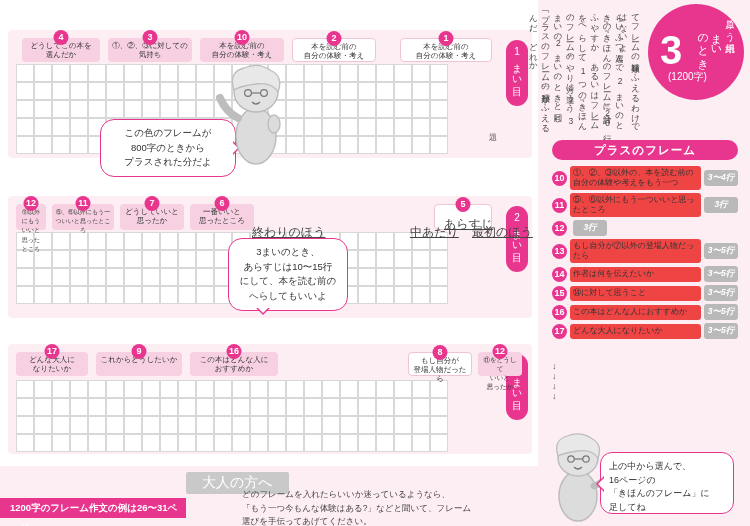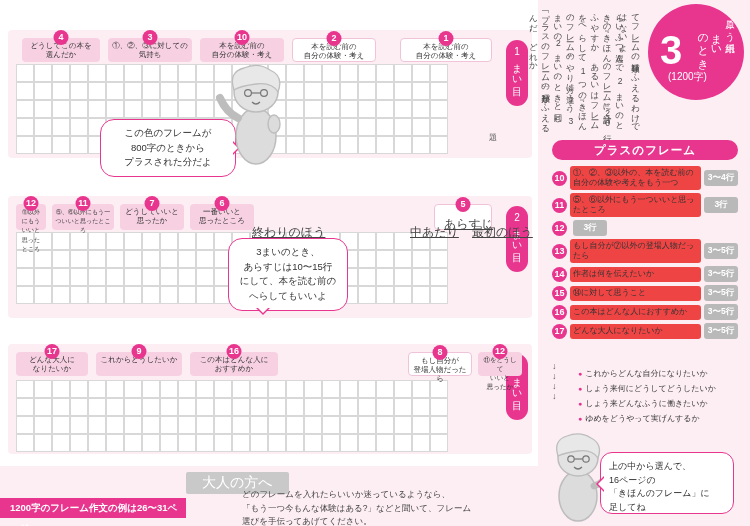--- a/index.html
+++ b/index.html
@@ -70,20 +70,21 @@
     text-align:center; line-height:15px; margin-right:3px;
   }
   .pl-text {
     flex:1; background:#ef4444; border-radius:3px; font-size:8px;
     line-height:1.25; padding:2px 3px; min-height:15px; color:#333;
   }
   .pl-gyo {
     flex:0 0 34px; margin-left:3px; background:#b9b9b9; color:#fff;
     font-size:8.5px; font-weight:bold; text-align:center; border-radius:3px;
     padding:2px 0;
+    font-style:italic;
   }
 
   .tail-list { position:absolute; left:40px; top:368px; width:164px; }
   .tail-row {
     display:flex; align-items:center; font-size:8px; margin-bottom:4px;
     color:#3a3a3a;
   }
   .tail-dot { color:#e8368f; margin-right:3px; font-size:7px; }
 
   .arrows { position:absolute; left:14px; top:362px; font-size:9px; color:#555; line-height:1.1;}
@@ -691,38 +692,20 @@
         </div>
         <div class="plus-row">
           <div class="pl-num">17</div>
           <div class="pl-text">どんな大人になりたいか</div>
           <div class="pl-gyo">3〜5行</div>
         </div>
       </div>
 
     <div class="arrows">↓<br>↓<br>↓<br>↓</div>
 
-    <div class="tail-list" id="tail-list">
-        <div class="tail-row">
-          <span class="tail-dot">●</span>
-          <span>これからどんな自分になりたいか</span>
-        </div>
-        <div class="tail-row">
-          <span class="tail-dot">●</span>
-          <span>しょう来何にどうしてどうしたいか</span>
-        </div>
-        <div class="tail-row">
-          <span class="tail-dot">●</span>
-          <span>しょう来どんなふうに働きたいか</span>
-        </div>
-        <div class="tail-row">
-          <span class="tail-dot">●</span>
-          <span>ゆめをどうやって実げんするか</span>
-        </div>
-      </div>
 
     <div class="char" style="left:4px; top:430px; width:70px; height:92px;">
       <svg width="70" height="92" viewBox="0 0 70 92">
         <ellipse cx="36" cy="66" rx="19" ry="25" fill="#dcdcdc" stroke="#bdbdbd" stroke-width="1.5"></ellipse>
         <ellipse cx="36" cy="28" rx="20" ry="18" fill="#e2e2e2" stroke="#bdbdbd" stroke-width="1.5"></ellipse>
         <path d="M16 26 q-5 -16 9 -20 q13 -5 24 2 q12 6 7 20 q-6 -9 -20 -7 q-14 2 -20 5z" fill="#e8e8e8" stroke="#bdbdbd" stroke-width="1.3"></path>
         <circle cx="29" cy="29" r="3.2" fill="none" stroke="#777" stroke-width="1.2"></circle>
         <circle cx="44" cy="29" r="3.2" fill="none" stroke="#777" stroke-width="1.2"></circle>
         <line x1="32.2" y1="29" x2="40.8" y2="29" stroke="#777" stroke-width="1.2"></line>
         <path d="M32 37 q4 4 8 0" stroke="#777" stroke-width="1.2" fill="none"></path>

